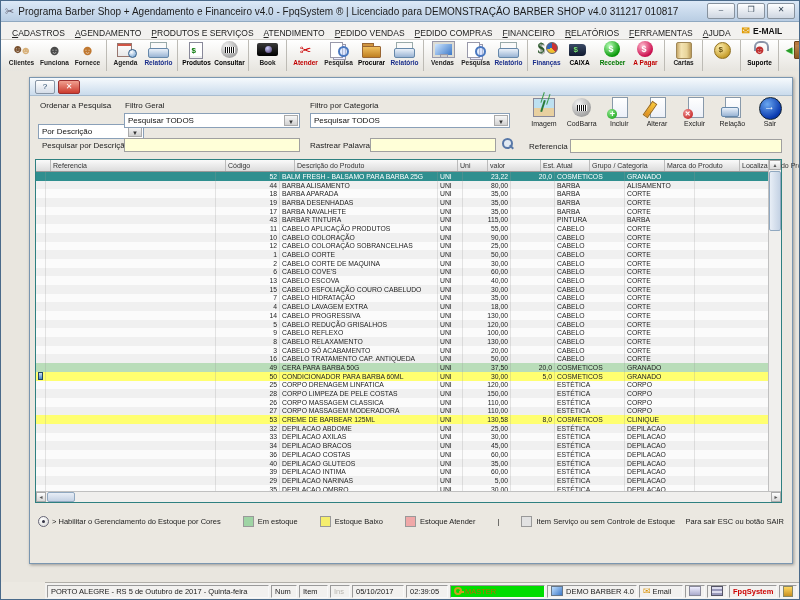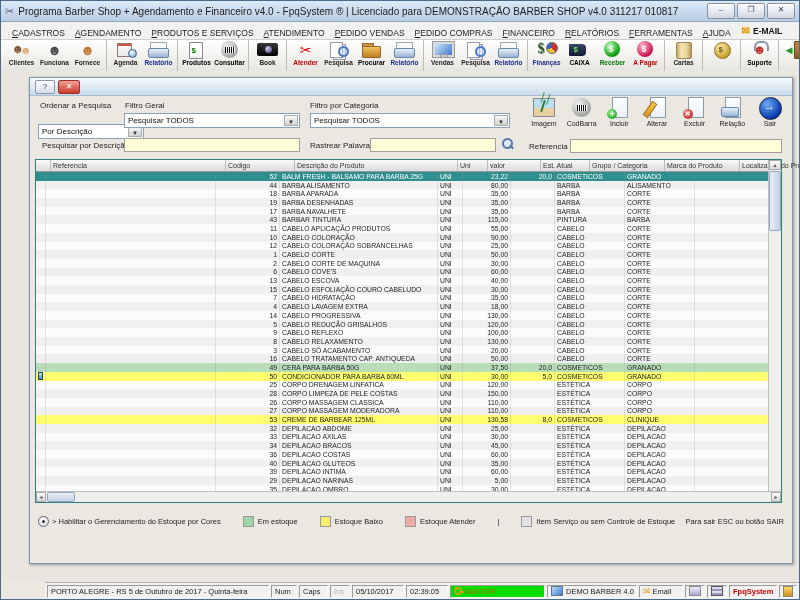--- a/index.html
+++ b/index.html
@@ -843,21 +843,21 @@
           </span>
         </span>
       <span class="exit-hint">Para sair ESC ou botão SAIR</span>
     </div>
   </div>
 </div>
 
 <div class="statusbar">
   <span class="seg seg-loc">PORTO ALEGRE - RS  5 de Outubro de 2017 - Quinta-feira</span>
   <span class="seg" style="width:26px">Num</span>
-  <span class="seg" style="width:29px">Caps</span>
+  <span class="seg" style="width:29px">Item</span>
   <span class="seg seg-ins" style="width:20px">Ins</span>
   <span class="seg" style="width:52px">05/10/2017</span>
   <span class="seg" style="width:42px">02:39:05</span>
   <span class="seg seg-master">
       <span class="keyicon"></span>
       <span>MASTER</span>
     </span>
   <span class="seg" style="width:90px">
       <span class="minimon"></span>
       <span>DEMO BARBER 4.0</span>

